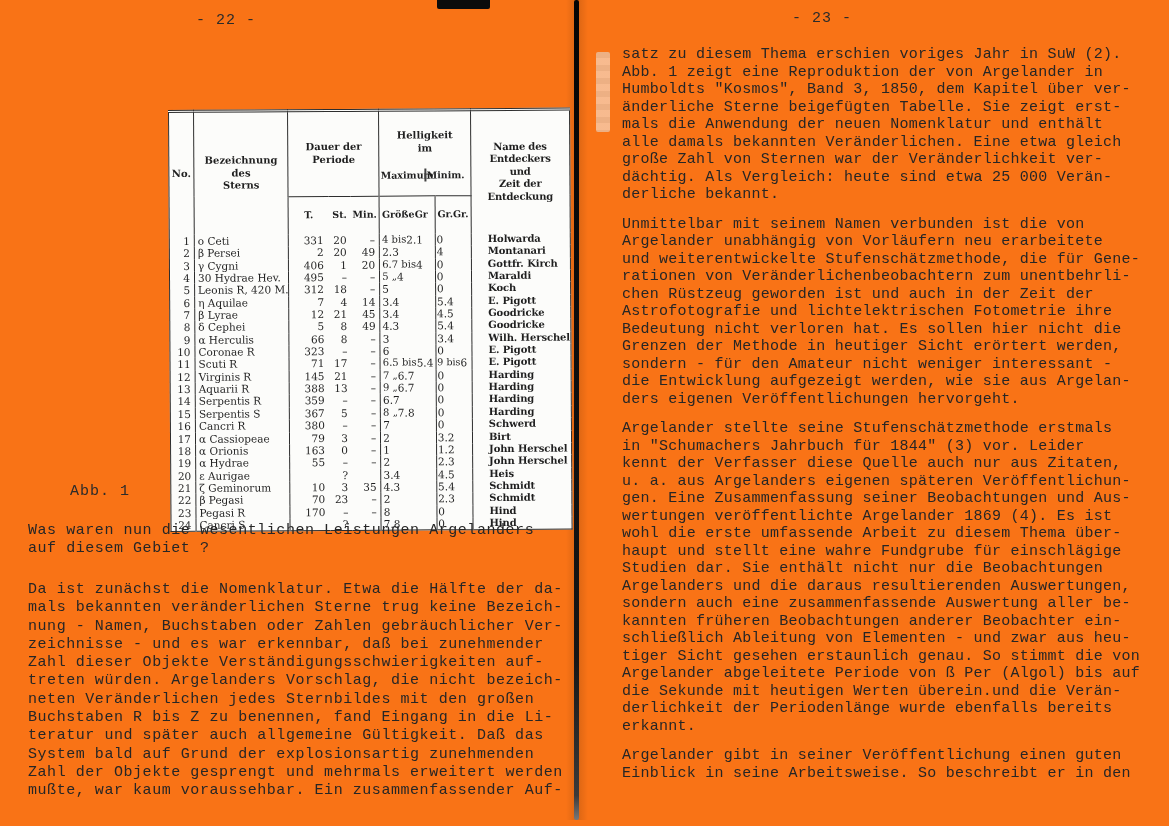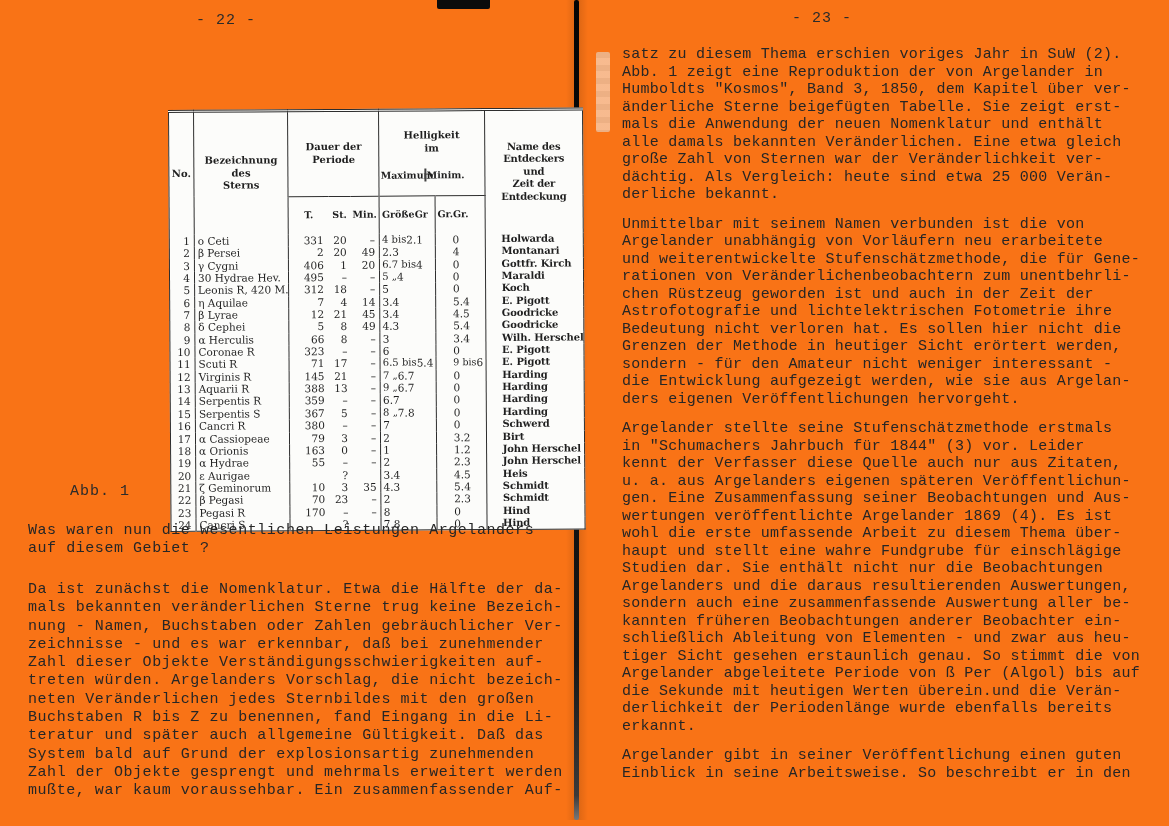--- a/index.html
+++ b/index.html
@@ -85,21 +85,21 @@
     font-size:10.5px;line-height:12.35px;height:12.35px;
     padding:0;vertical-align:middle;white-space:nowrap;overflow:visible;
   }
   td.c-no{text-align:right;padding-right:4px;}
   td.c-name{text-align:left;padding-left:3px;}
   td.c-t{text-align:right;padding-right:5px;}
   td.c-st{text-align:right;padding-right:4px;}
   td.c-mi{text-align:right;padding-right:4px;}
   td.c-max .pfx{padding-left:2px;font-size:10px;}
   td.c-max .val{padding-right:2px;}
-  td.c-minim .pfx{padding-left:17px;font-size:9.5px;}
+  td.c-minim .pfx{padding-left:1px;font-size:9.5px;}
   td.c-minim .val{padding-right:2px;}
   td.c-disc{text-align:left;padding-left:16px;font-weight:bold;font-size:10px;letter-spacing:-0.1px;}
 </style>
 </head>
 <body>
 
 <div class="page">
 
   <div class="spine-shadow"></div>
   <div class="spine"></div>

